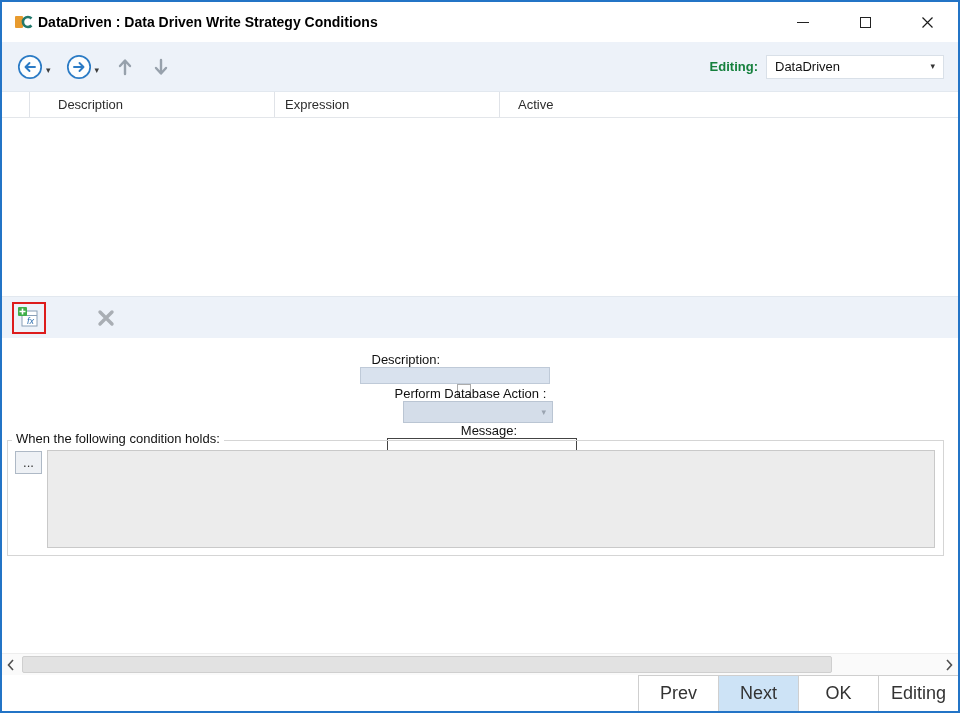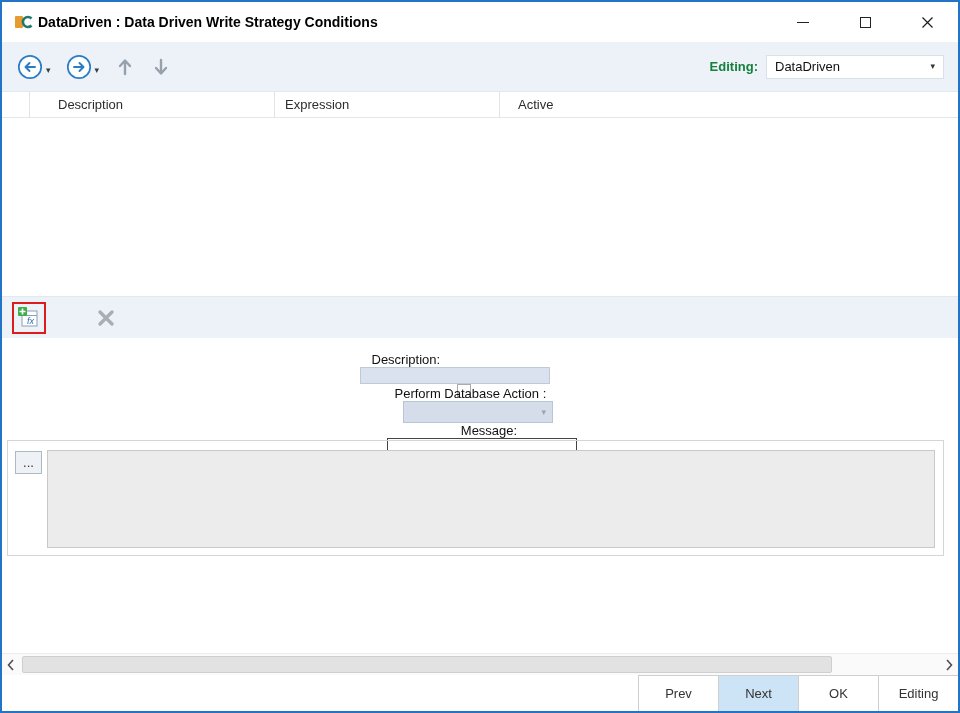--- a/index.html
+++ b/index.html
@@ -64,21 +64,21 @@
 
   
   .hscroll{height:22px;flex:0 0 auto;background:#fafafa;border-top:1px solid #ededed;display:flex;align-items:stretch;}
   .scroll-btn{width:18px;display:flex;align-items:center;justify-content:center;}
   .scroll-track{flex:1;position:relative;}
   .scroll-thumb{position:absolute;left:2px;top:2px;height:17px;width:88%;background:#e2e2e2;border:1px solid #cfcfcf;border-radius:2px;}
 
   
   .footer{height:36px;flex:0 0 auto;background:#fff;display:flex;justify-content:flex-end;}
   .footer-buttons{display:flex;height:100%;border-top:1px solid #cfcfcf;}
-  .fbtn{width:80px;height:100%;background:#fff;border:none;border-left:1px solid #cfcfcf;font-family:inherit;font-size:13px;color:#333;}
+  .fbtn{width:80px;height:100%;background:#fff;border:none;border-left:1px solid #cfcfcf;font-family:inherit;font-size:18px;color:#333;}
   .fbtn-next{background:#cde3f6;}
 </style>
 </head>
 <body>
 
 <div class="window">
 
   <div class="titlebar">
     <span class="app-icon">
       <svg width="20" height="16" viewBox="0 0 20 16">
@@ -173,20 +173,21 @@
     <div class="frow frow2">
       <label class="flabel">Perform Database Action :</label>
       <div class="combo-disabled">
         <span></span>
         <span class="dis-caret">▾</span>
       </div>
       <label class="mlabel">Message:</label>
       <input class="finput message-input" value="" style="">
     </div>
     <div class="groupbox">
+      <span class="group-label">When the following condition holds:</span>
       <button class="ellipsis-btn">...</button>
       <div class="condition-area"></div>
     </div>
   </div>
 
   <div class="hscroll">
     <div class="scroll-btn">
       <svg width="8" height="12" viewBox="0 0 8 12">
         <path d="M6 1 L1.5 6 L6 11" fill="none" stroke="#4f4f4f" stroke-width="1.6"></path>
       </svg>

